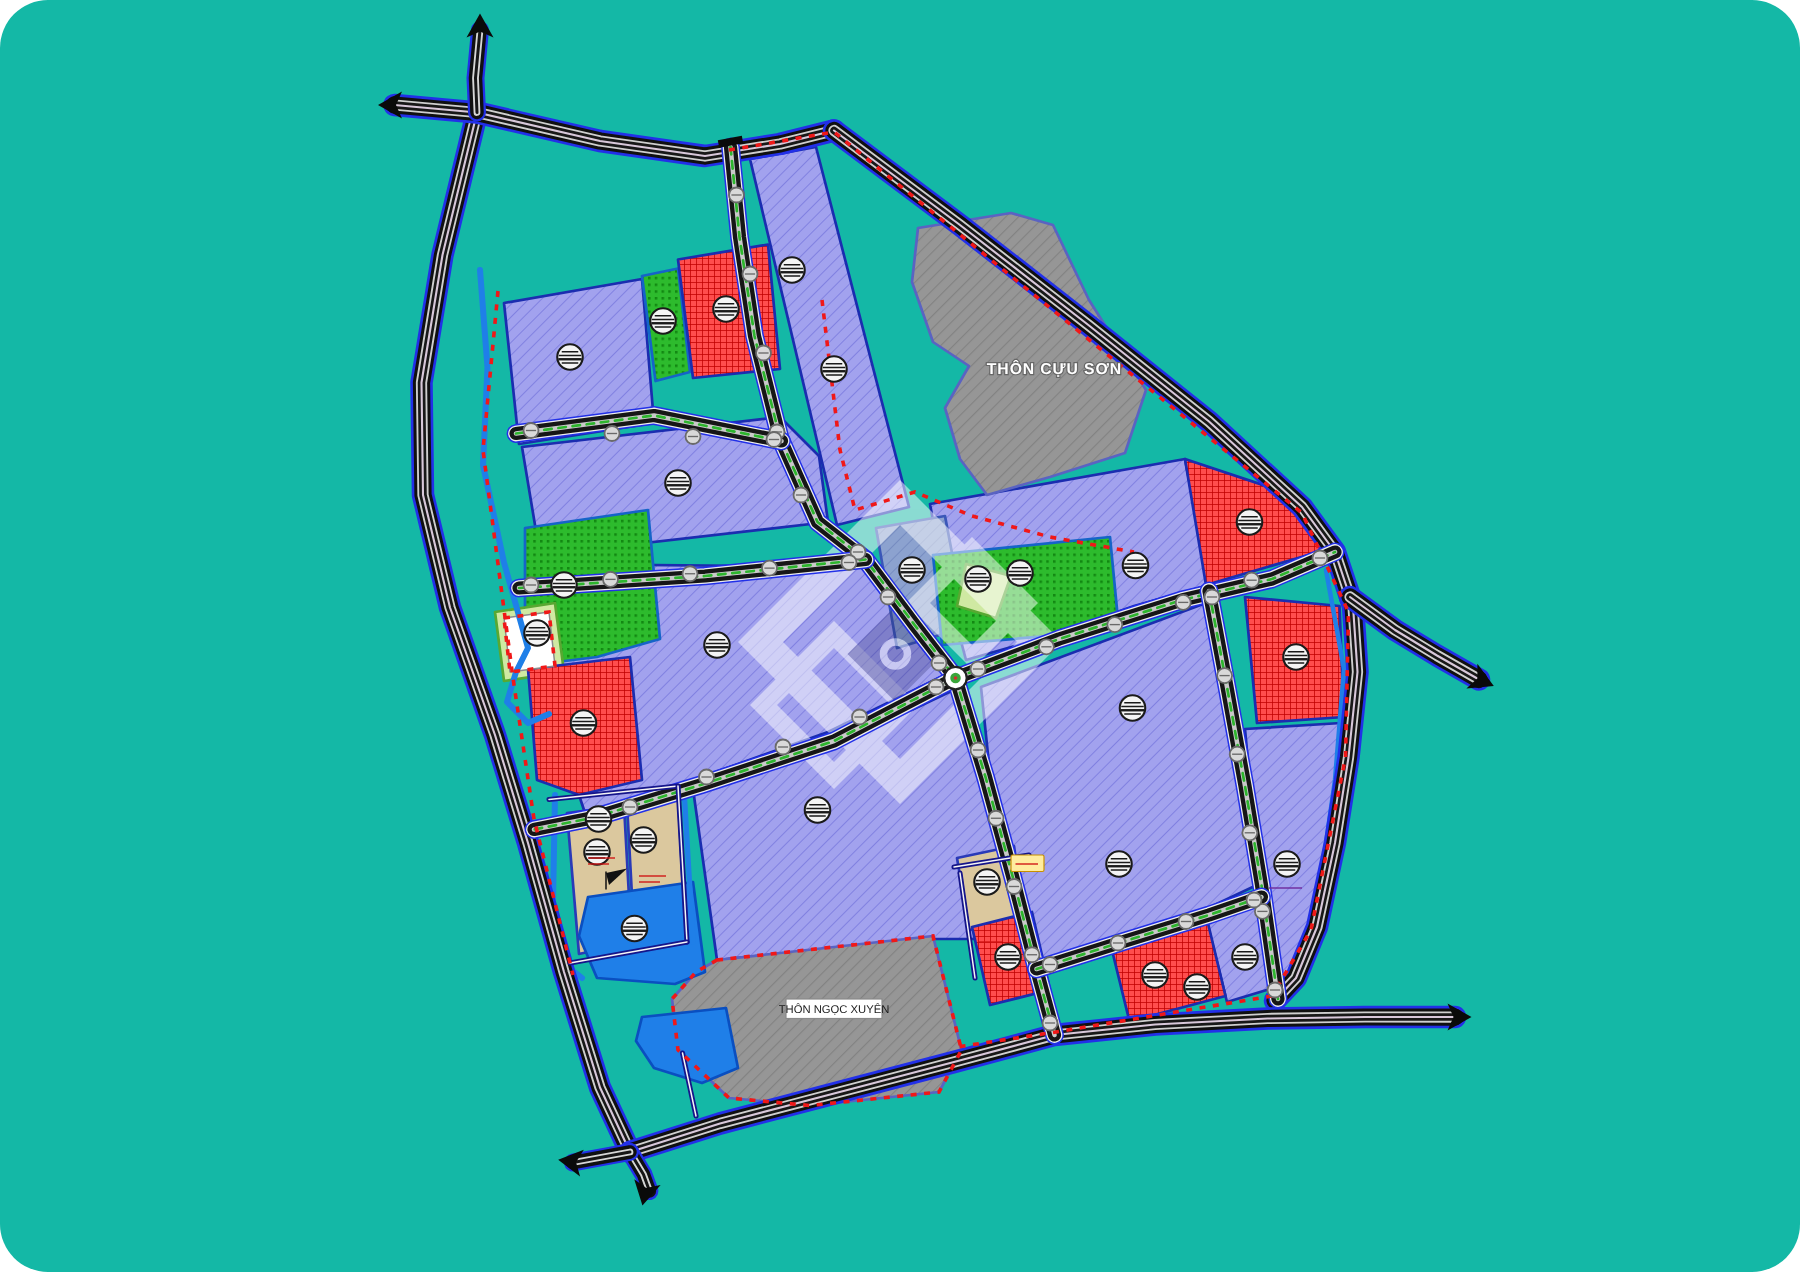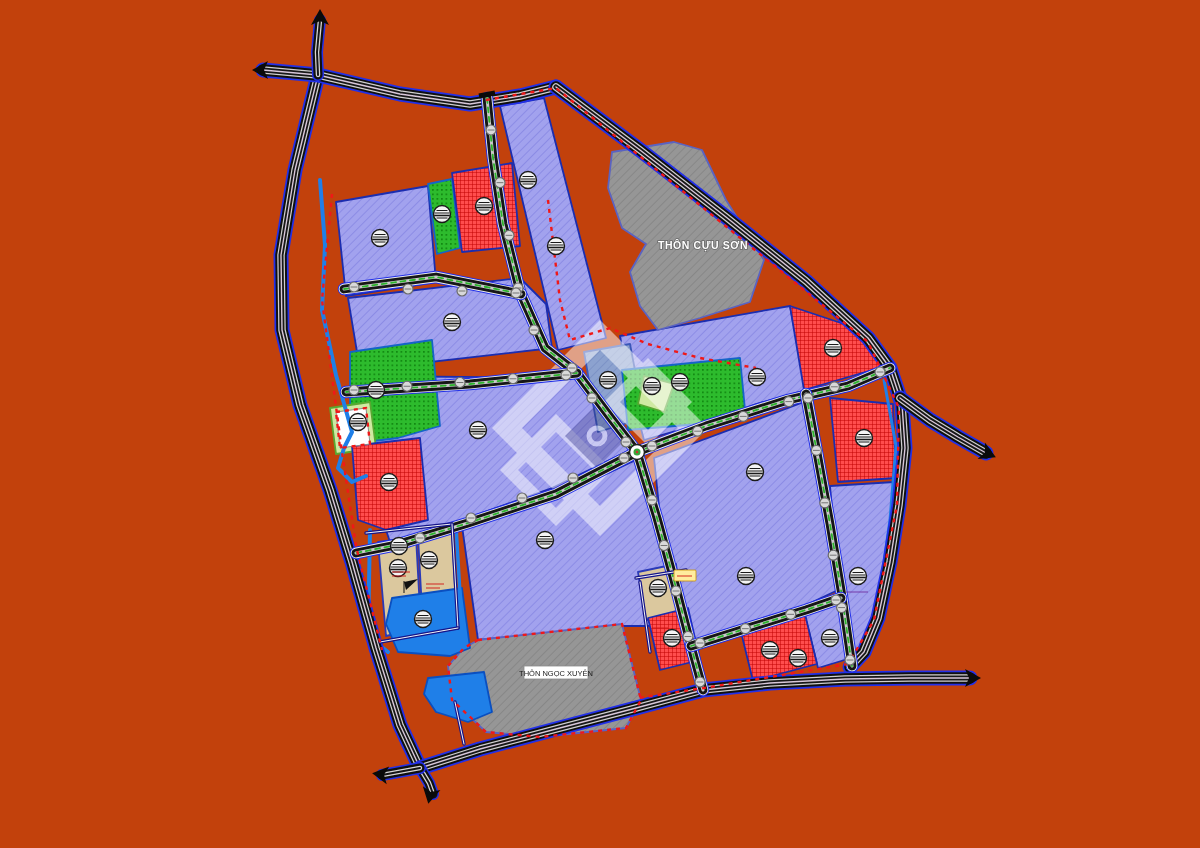--- a/index.html
+++ b/index.html
@@ -1,16 +1,16 @@
 <!DOCTYPE html>
 <html><head>
 <meta charset="utf-8">
 <style>
   html,body{margin:0;padding:0;background:#ffffff;font-family:"Liberation Sans",sans-serif;}
-  #stage{position:relative;width:1200px;height:848px;background:#c2410c;overflow:hidden;}
+  #stage{position:relative;width:1200px;height:848px;background:#14b8a6;overflow:hidden;border-radius:32px;}
   svg{display:block;}
   text{font-family:"Liberation Sans",sans-serif;}
 </style>
 </head>
 <body>
 
 <div id="stage">
 <svg id="map-svg" width="1200" height="848" viewBox="0 0 1200 848" xmlns="http://www.w3.org/2000/svg">
   <defs>
     <pattern id="hp" width="6" height="6" patternUnits="userSpaceOnUse" patternTransform="rotate(-45)">

